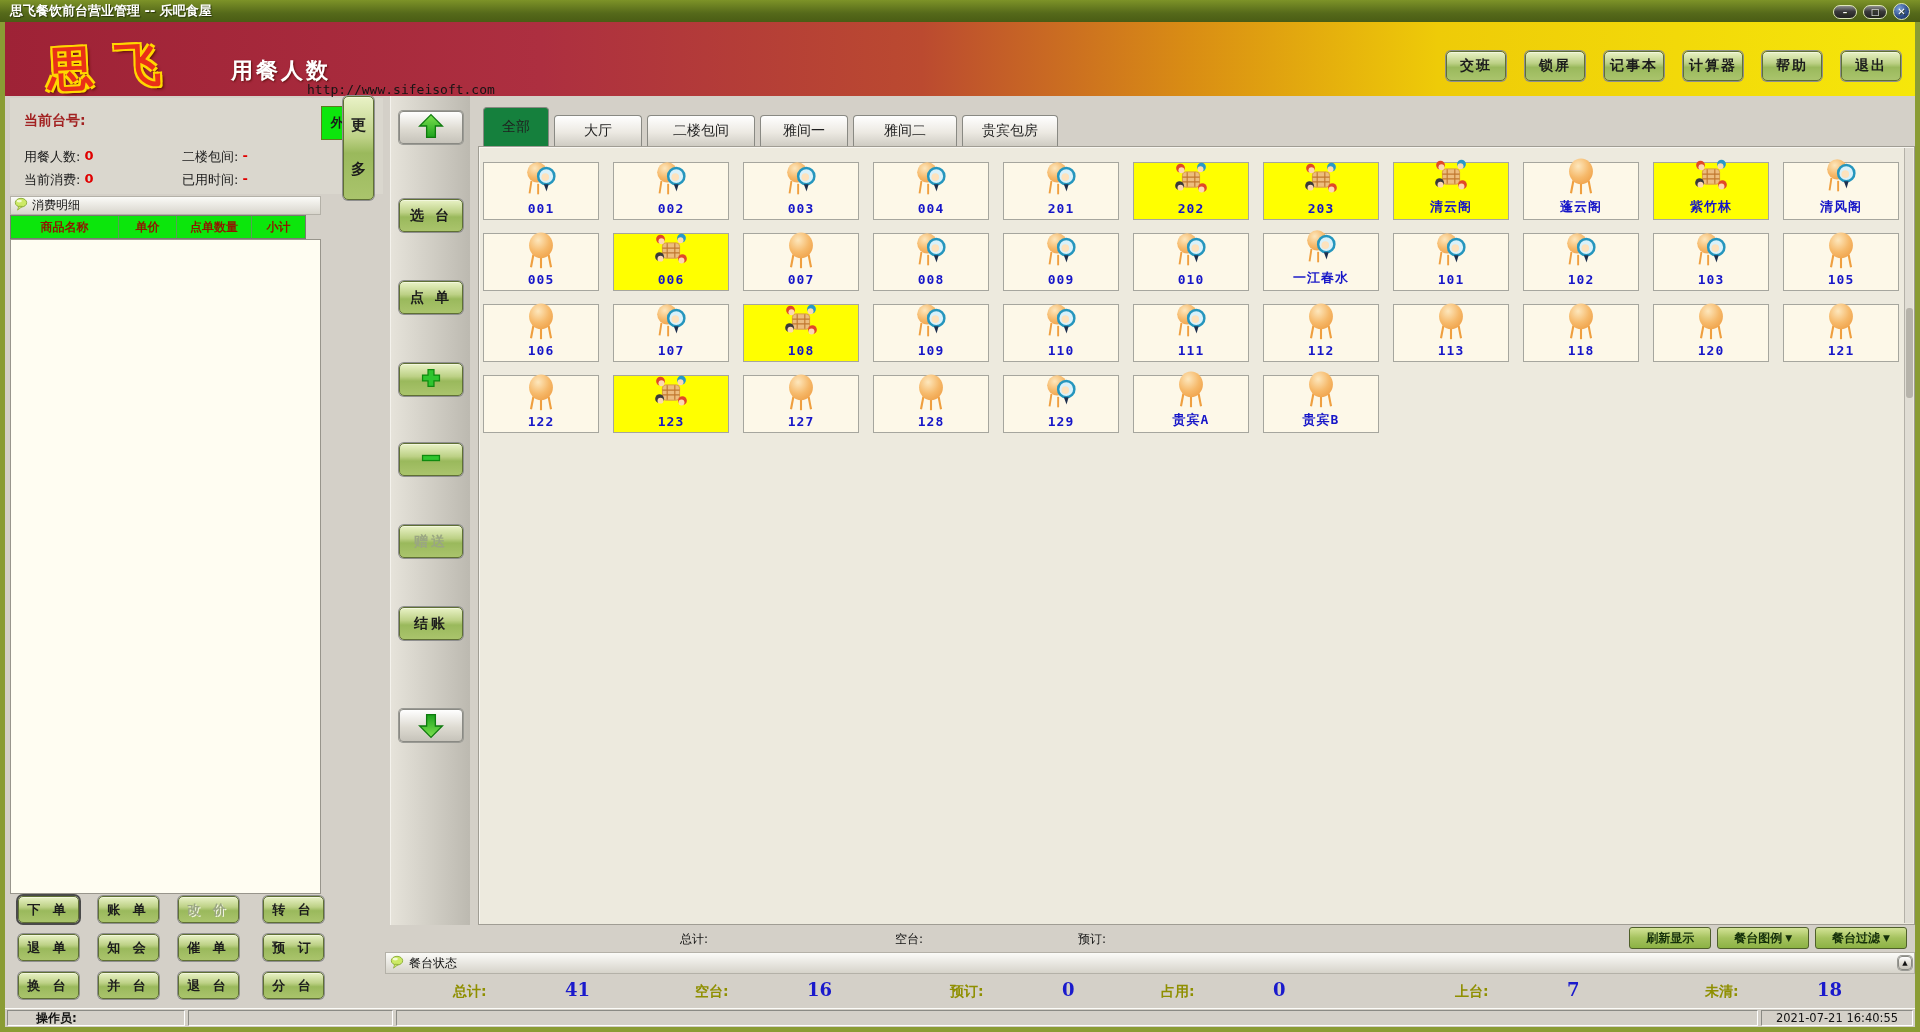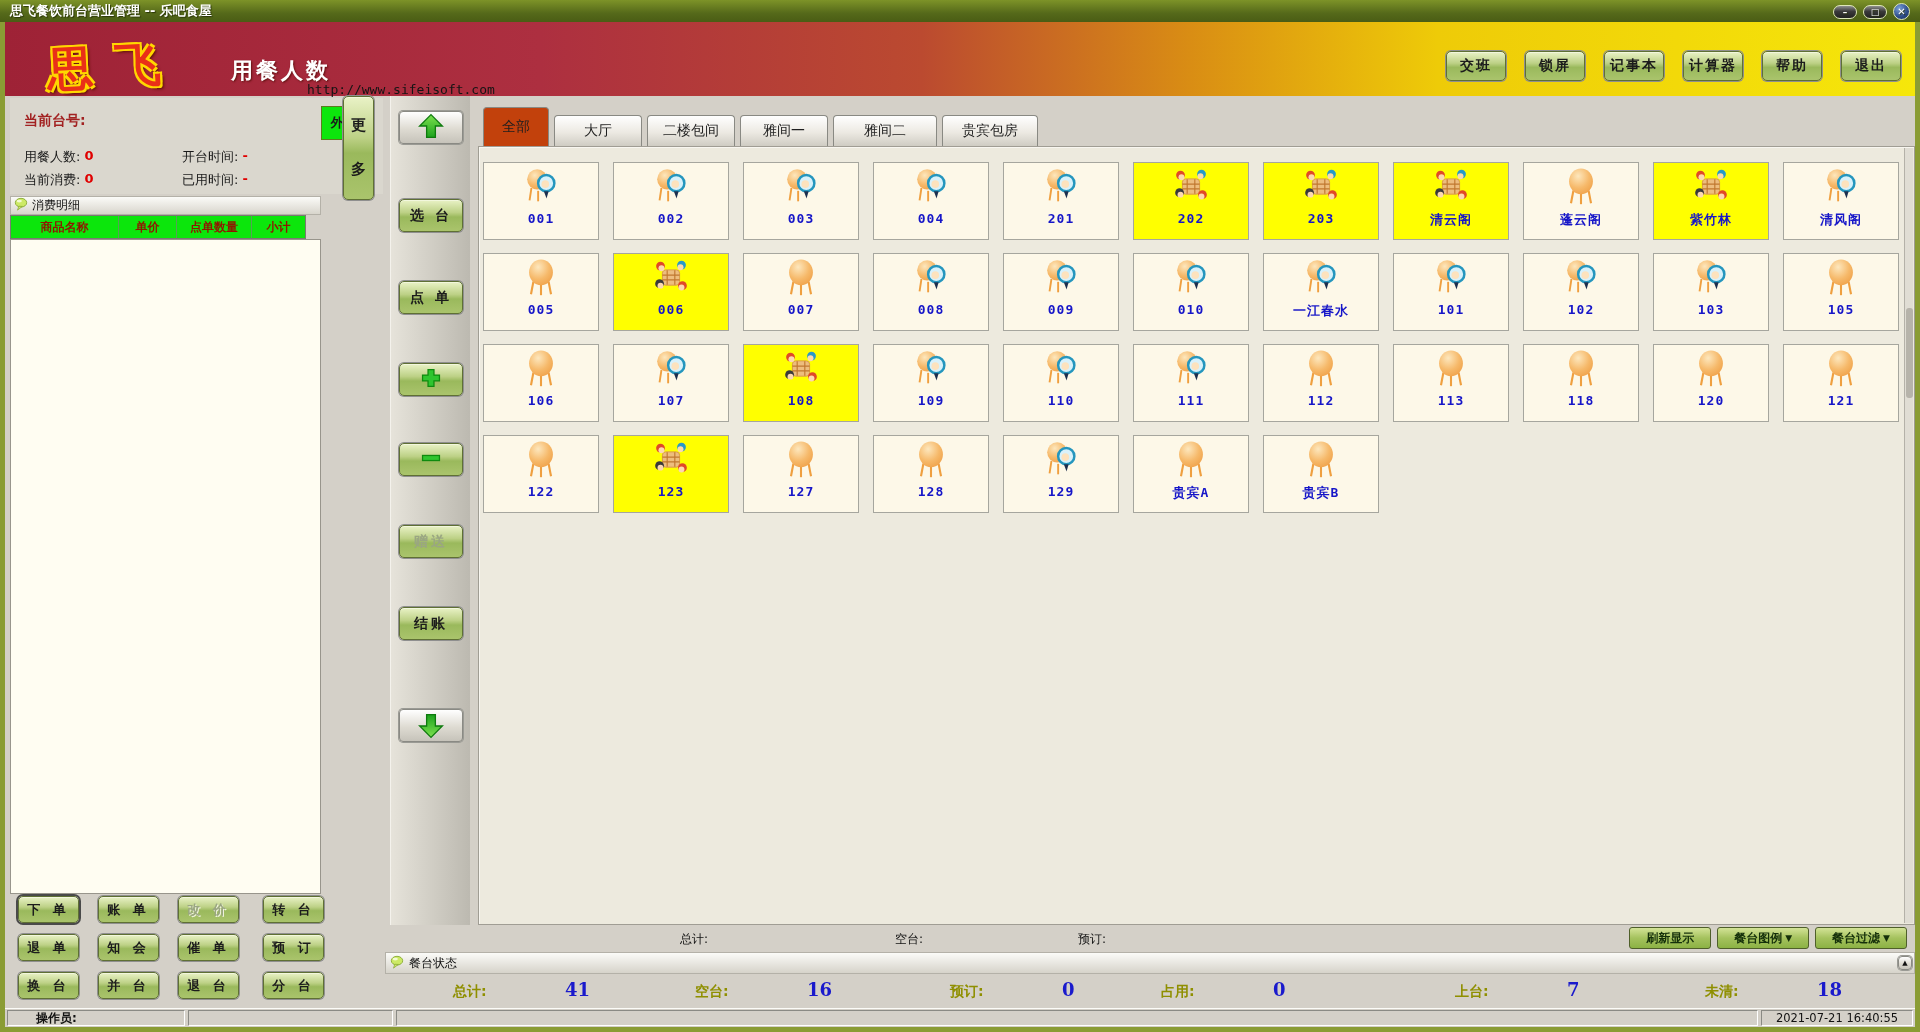--- a/index.html
+++ b/index.html
@@ -70,27 +70,27 @@
     border:1px solid #8a8a84;border-radius:4px;box-shadow:0 0 0 1px #9a9a94;
     display:flex;align-items:center;justify-content:center;cursor:pointer;}
   .tbtn.disabled{color:#9aa682;}
 
   
   .main{position:absolute;left:478px;top:96px;width:1437px;height:829px;}
   .tabs{position:absolute;left:5px;top:12px;display:flex;gap:5px;height:38px;align-items:flex-end;z-index:3;}
   .tab{background:linear-gradient(180deg,#ffffff,#ece9e2 55%,#cfccc3);border:1px solid #898983;
     border-bottom:none;border-radius:4px 4px 0 0;color:#1f1f1f;font-size:14px;height:31px;
     display:flex;align-items:center;justify-content:center;cursor:pointer;}
-  .tab.active{background:#c2410c;height:39px;font-size:14px;z-index:4;}
+  .tab.active{background:#15803d;height:39px;font-size:14px;z-index:4;}
   .content{position:absolute;left:0;top:50px;width:1437px;height:779px;background:#edeade;
     border:1px solid #a09d94;box-shadow:inset 1px 1px 0 #f8f6f0;}
   .grid{position:absolute;left:4px;top:15px;width:1431px;display:flex;flex-wrap:wrap;
     column-gap:14px;row-gap:13px;}
-  .cell{width:116px;height:78px;background:#fdf8e8;border:1px solid #a6a69e;cursor:pointer;
-    display:flex;flex-direction:column;align-items:center;padding-bottom:3px;}
+  .cell{width:116px;height:58px;background:#fdf8e8;border:1px solid #a6a69e;cursor:pointer;
+    display:flex;flex-direction:column;align-items:center;justify-content:flex-end;padding-bottom:3px;}
   .cell.busy{background:#ffff00;}
   .cell .icon{height:48px;display:flex;align-items:center;justify-content:center;}
   .cell .lbl{font-family:"DejaVu Sans Mono","Liberation Mono",monospace;
     font-size:13px;font-weight:bold;color:#1616c8;letter-spacing:1px;}
   .vscroll{position:absolute;right:2px;top:52px;width:9px;height:775px;background:#e0ddd4;
     border-left:1px solid #b4b1a8;}
   .vthumb{position:absolute;left:1px;top:160px;width:7px;height:90px;background:#b6b3aa;border-radius:3px;}
 
   
   .filter-row{position:absolute;left:385px;top:925px;width:1530px;height:27px;background:#d4d0c8;}
@@ -151,21 +151,21 @@
 
 <div class="left-panel">
   <div class="info-box">
     <div class="cur-table">当前台号:</div>
     <div class="takeout">外 卖</div>
     <div class="ir" style="left:14px;top:50px;">
       <span class="inf-lbl">用餐人数:</span>
       <span class="inf-val">0</span>
     </div>
     <div class="ir" style="left:172px;top:50px;">
-      <span class="inf-lbl">开台时间:</span>
+      <span class="inf-lbl">二楼包间:</span>
       <span class="inf-val">-</span>
     </div>
     <div class="ir" style="left:14px;top:73px;">
       <span class="inf-lbl">当前消费:</span>
       <span class="inf-val">0</span>
     </div>
     <div class="ir" style="left:172px;top:73px;">
       <span class="inf-lbl">已用时间:</span>
       <span class="inf-val">-</span>
     </div>
@@ -240,21 +240,21 @@
           <path d="M16 3 L29 16 H21 V29 H11 V16 H3 Z" fill="url(#ga)" stroke="#0e7a0e" stroke-width="1.5"></path>
         </svg>
       </span>
   </div>
 </div>
 
 <div class="main">
   <div class="tabs" id="tabs">
       <div class="tab active" style="width: 66px;">全部</div>
       <div class="tab" style="width: 88px;">大厅</div>
-      <div class="tab" style="width: 88px;">二楼包间</div>
+      <div class="tab" style="width: 108px;">二楼包间</div>
       <div class="tab" style="width: 88px;">雅间一</div>
       <div class="tab" style="width: 104px;">雅间二</div>
       <div class="tab" style="width: 96px;">贵宾包房</div>
     </div>
   <div class="content">
     <div class="grid" id="grid">
         <div class="cell">
           <div class="icon">
             <svg viewBox="0 0 44 44" width="42" height="42">
               <defs>

